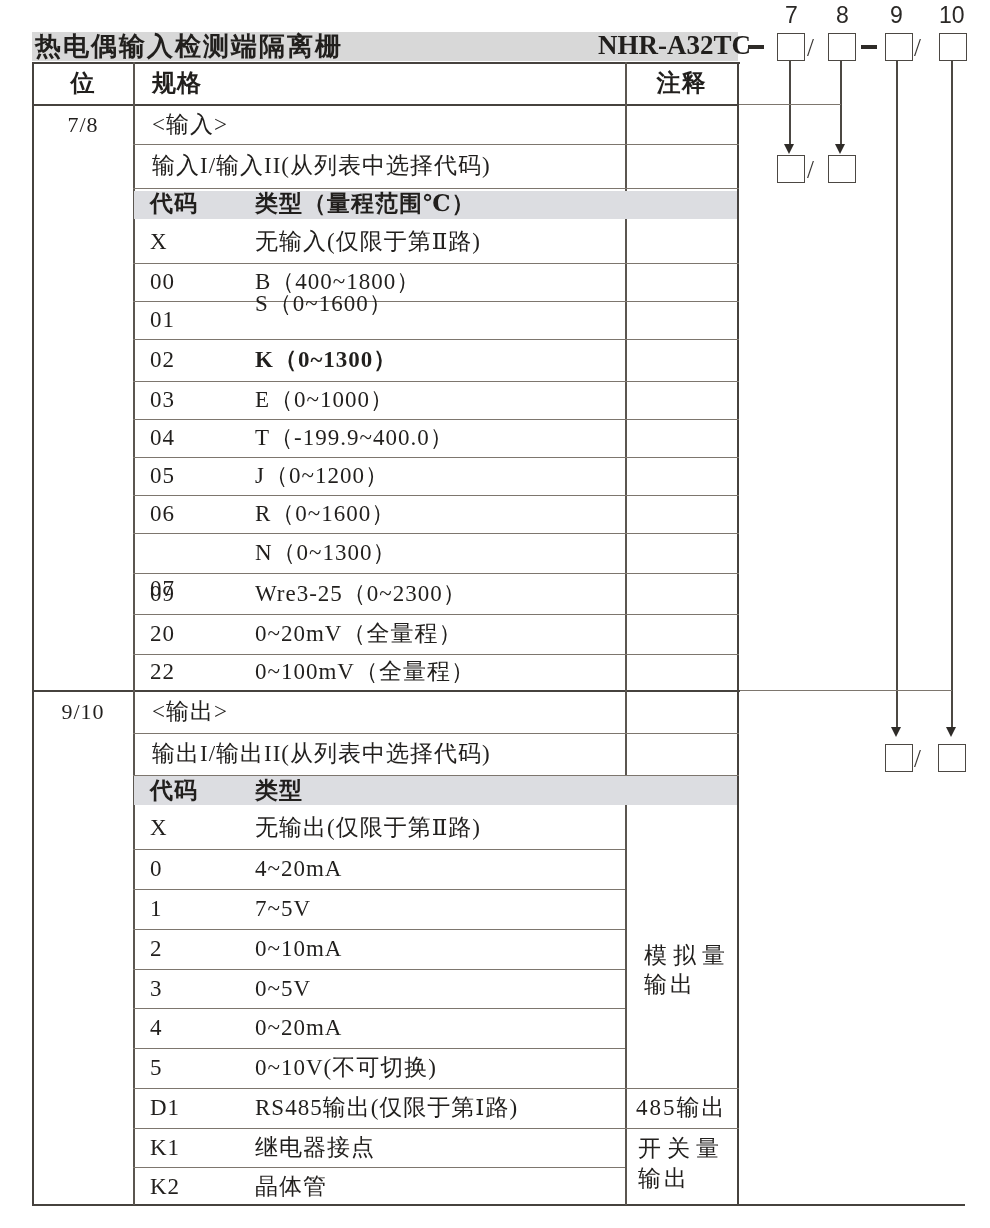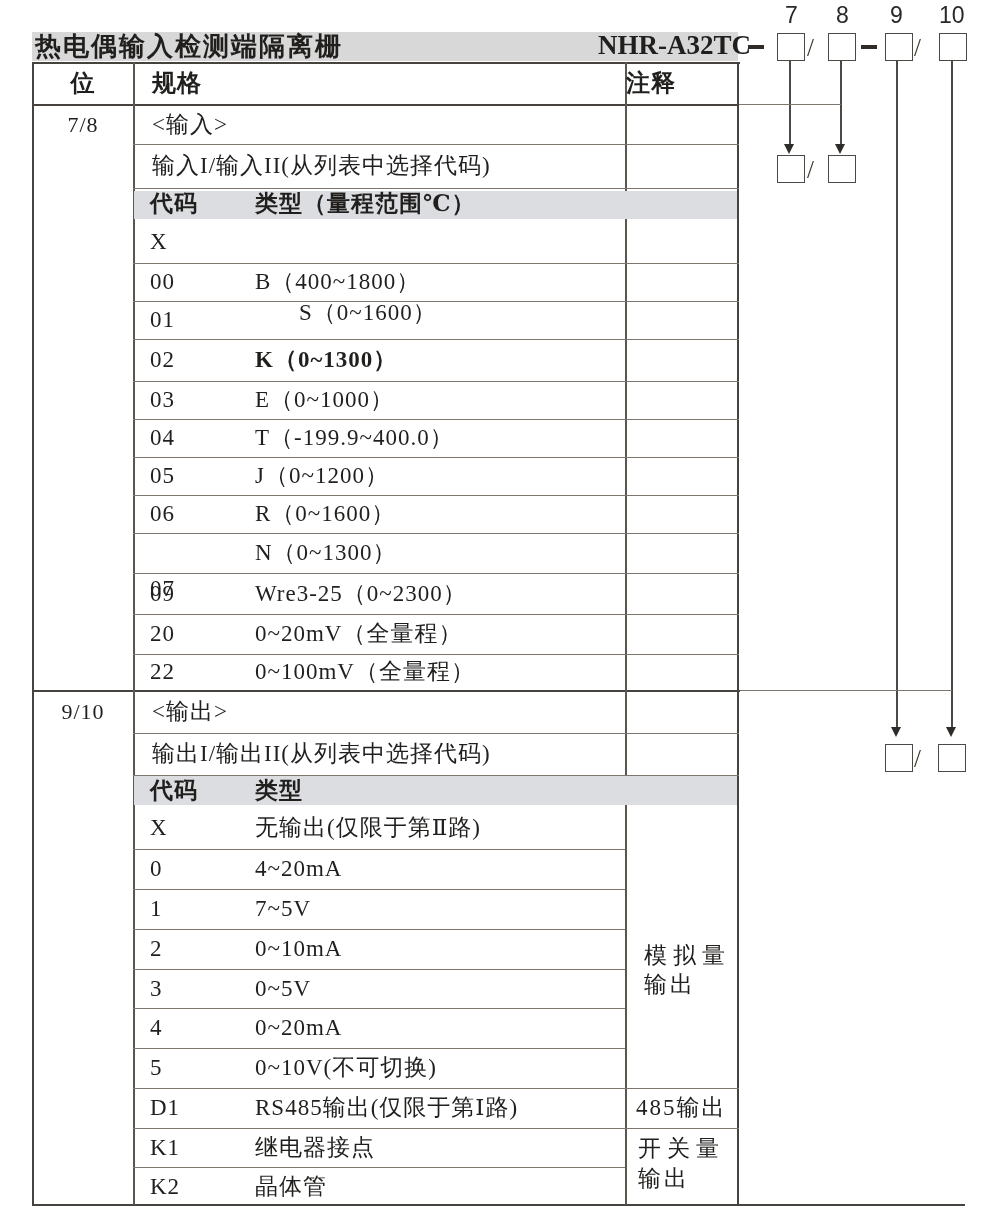--- a/index.html
+++ b/index.html
@@ -100,33 +100,34 @@
   <div class="hline" style="left:133px;top:929px;width:492px;"></div>
   <div class="hline" style="left:133px;top:969px;width:492px;"></div>
   <div class="hline" style="left:133px;top:1008px;width:492px;"></div>
   <div class="hline" style="left:133px;top:1048px;width:492px;"></div>
   <div class="hline" style="left:133px;top:1088px;width:606px;"></div>
   <div class="hline" style="left:133px;top:1128px;width:606px;"></div>
   <div class="hline" style="left:133px;top:1167px;width:492px;"></div>
 
   <div class="txt bold center100" style="top:62px;line-height:42px;font-size:24px;">位</div>
   <div class="txt bold" style="left:152px;top:62px;line-height:42px;font-size:24px;">规格</div>
-  <div class="txt bold" style="left:626px;top:62px;width:111px;text-align:left;line-height:42px;font-size:24px;">注释</div>
+  <div class="txt bold" style="left:626px;top:62px;width:111px;text-align:center;line-height:42px;font-size:24px;">注释</div>
 
   <div class="txt center100" style="top:105px;line-height:39px;font-size:22px;">7/8</div>
   <div class="txt" style="left:152px;top:105px;line-height:39px;">&lt;输入&gt;</div>
   <div class="txt" style="left:152px;top:144px;line-height:44px;">输入I/输入II(从列表中选择代码)</div>
   <div class="txt bold" style="left:150px;top:188px;line-height:32px;">代码</div>
   <div class="txt bold" style="left:255px;top:188px;line-height:32px;">类型（量程范围℃）</div>
 
   <div class="txt" style="left:150px;top:220px;line-height:43px;">X</div>
+  <div class="txt" style="left:255px;top:220px;line-height:43px;">无输入(仅限于第Ⅱ路)</div>
   <div class="txt" style="left:150px;top:263px;line-height:38px;">00</div>
   <div class="txt" style="left:255px;top:263px;line-height:38px;">B（400~1800）</div>
   <div class="txt" style="left:150px;top:301px;line-height:38px;">01</div>
-  <div class="txt" style="left:255px;top:294px;line-height:38px;margin-left:44px;">S（0~1600）</div>
+  <div class="txt" style="left:255px;top:285px;line-height:38px;">S（0~1600）</div>
   <div class="txt" style="left:150px;top:339px;line-height:42px;">02</div>
   <div class="txt" style="left:255px;top:339px;line-height:42px;font-weight:bold;">K（0~1300）</div>
   <div class="txt" style="left:150px;top:381px;line-height:38px;">03</div>
   <div class="txt" style="left:255px;top:381px;line-height:38px;">E（0~1000）</div>
   <div class="txt" style="left:150px;top:419px;line-height:38px;">04</div>
   <div class="txt" style="left:255px;top:419px;line-height:38px;">T（-199.9~400.0）</div>
   <div class="txt" style="left:150px;top:457px;line-height:38px;">05</div>
   <div class="txt" style="left:255px;top:457px;line-height:38px;">J（0~1200）</div>
   <div class="txt" style="left:150px;top:495px;line-height:38px;">06</div>
   <div class="txt" style="left:255px;top:495px;line-height:38px;">R（0~1600）</div>

